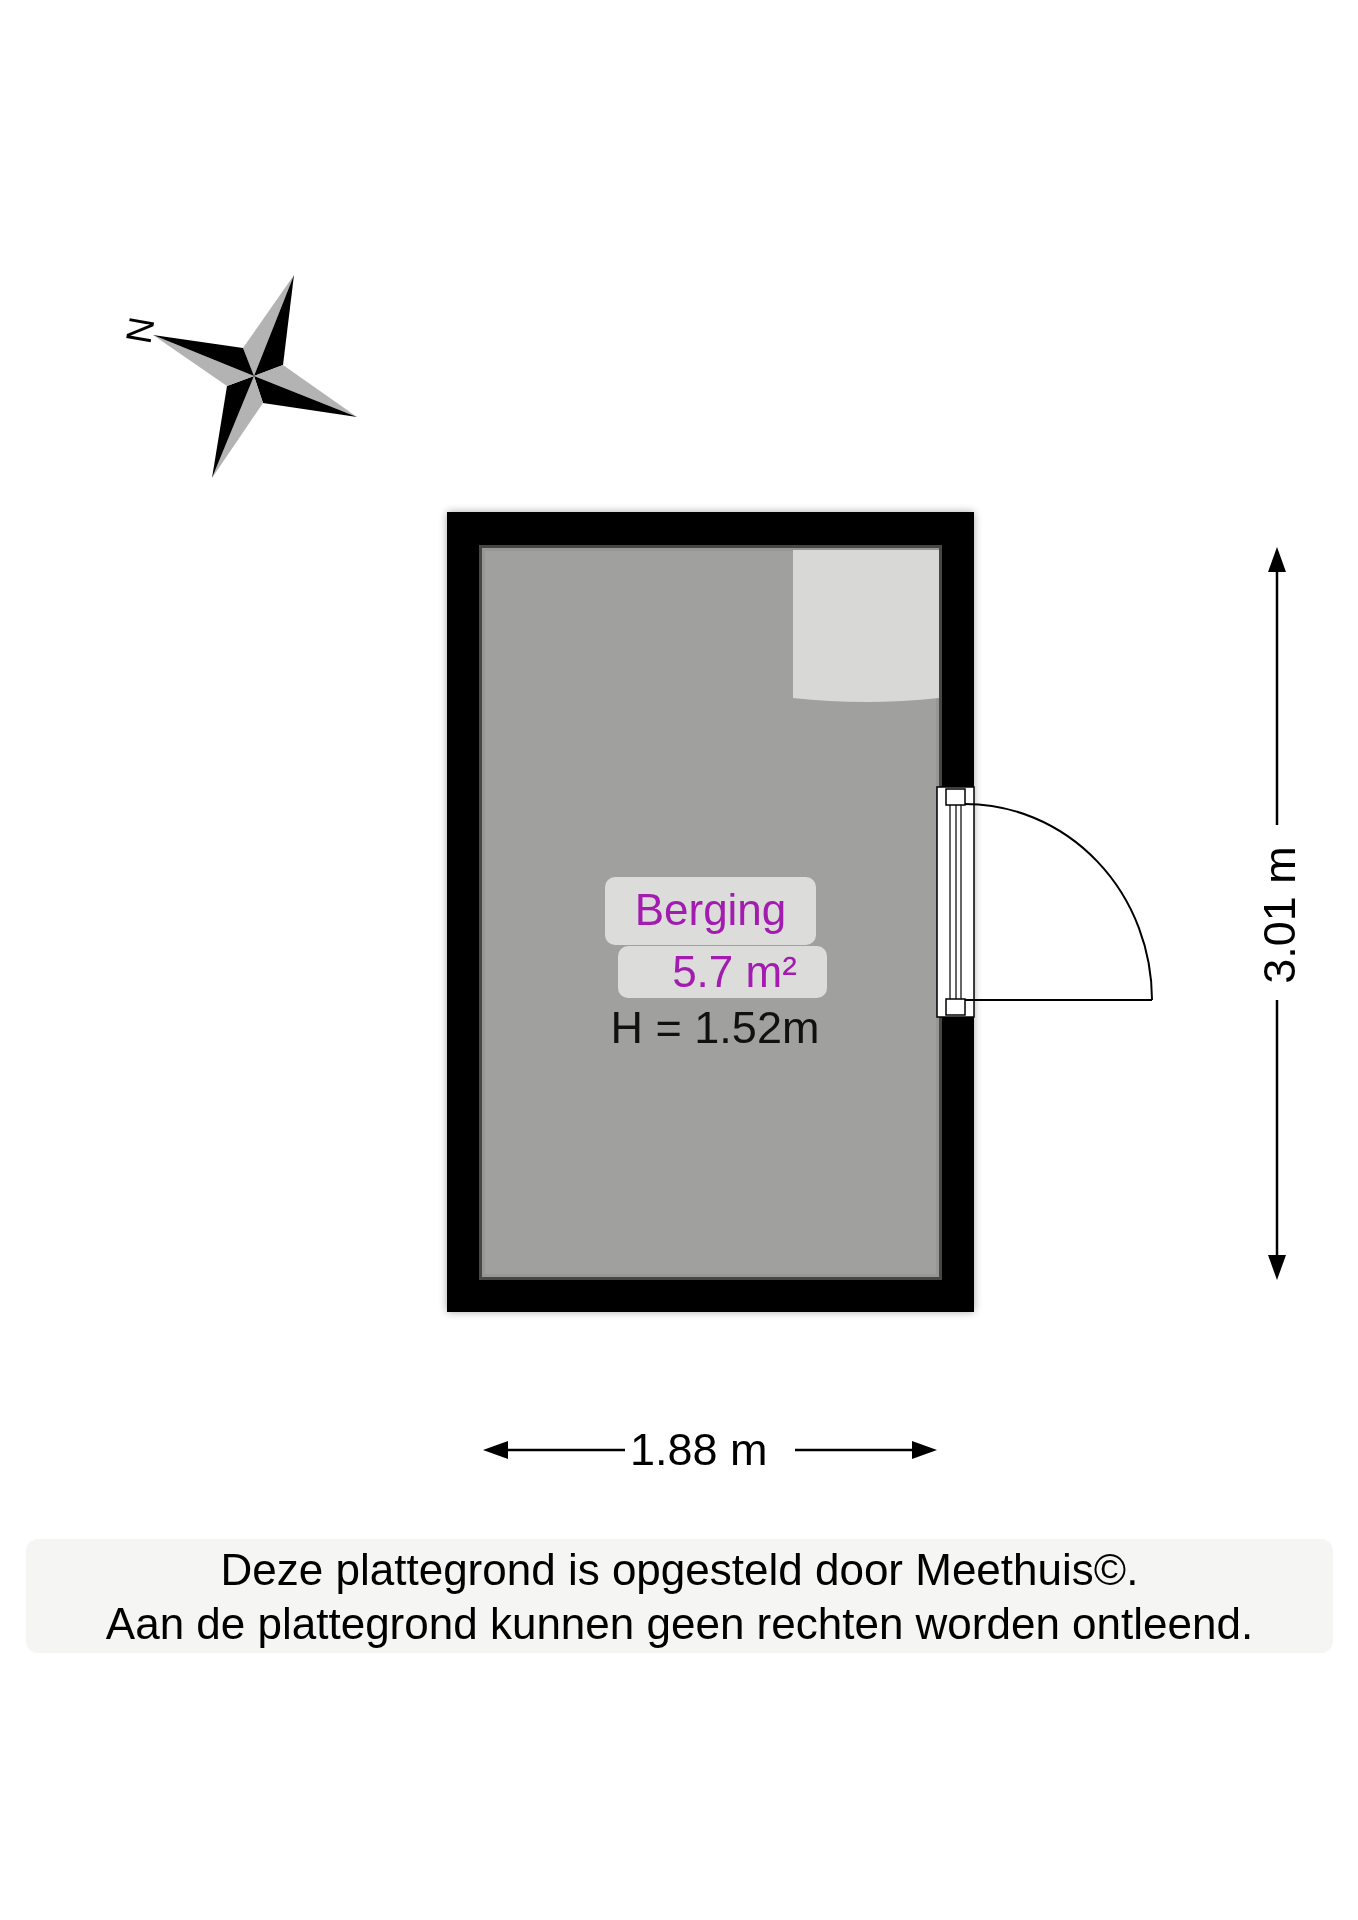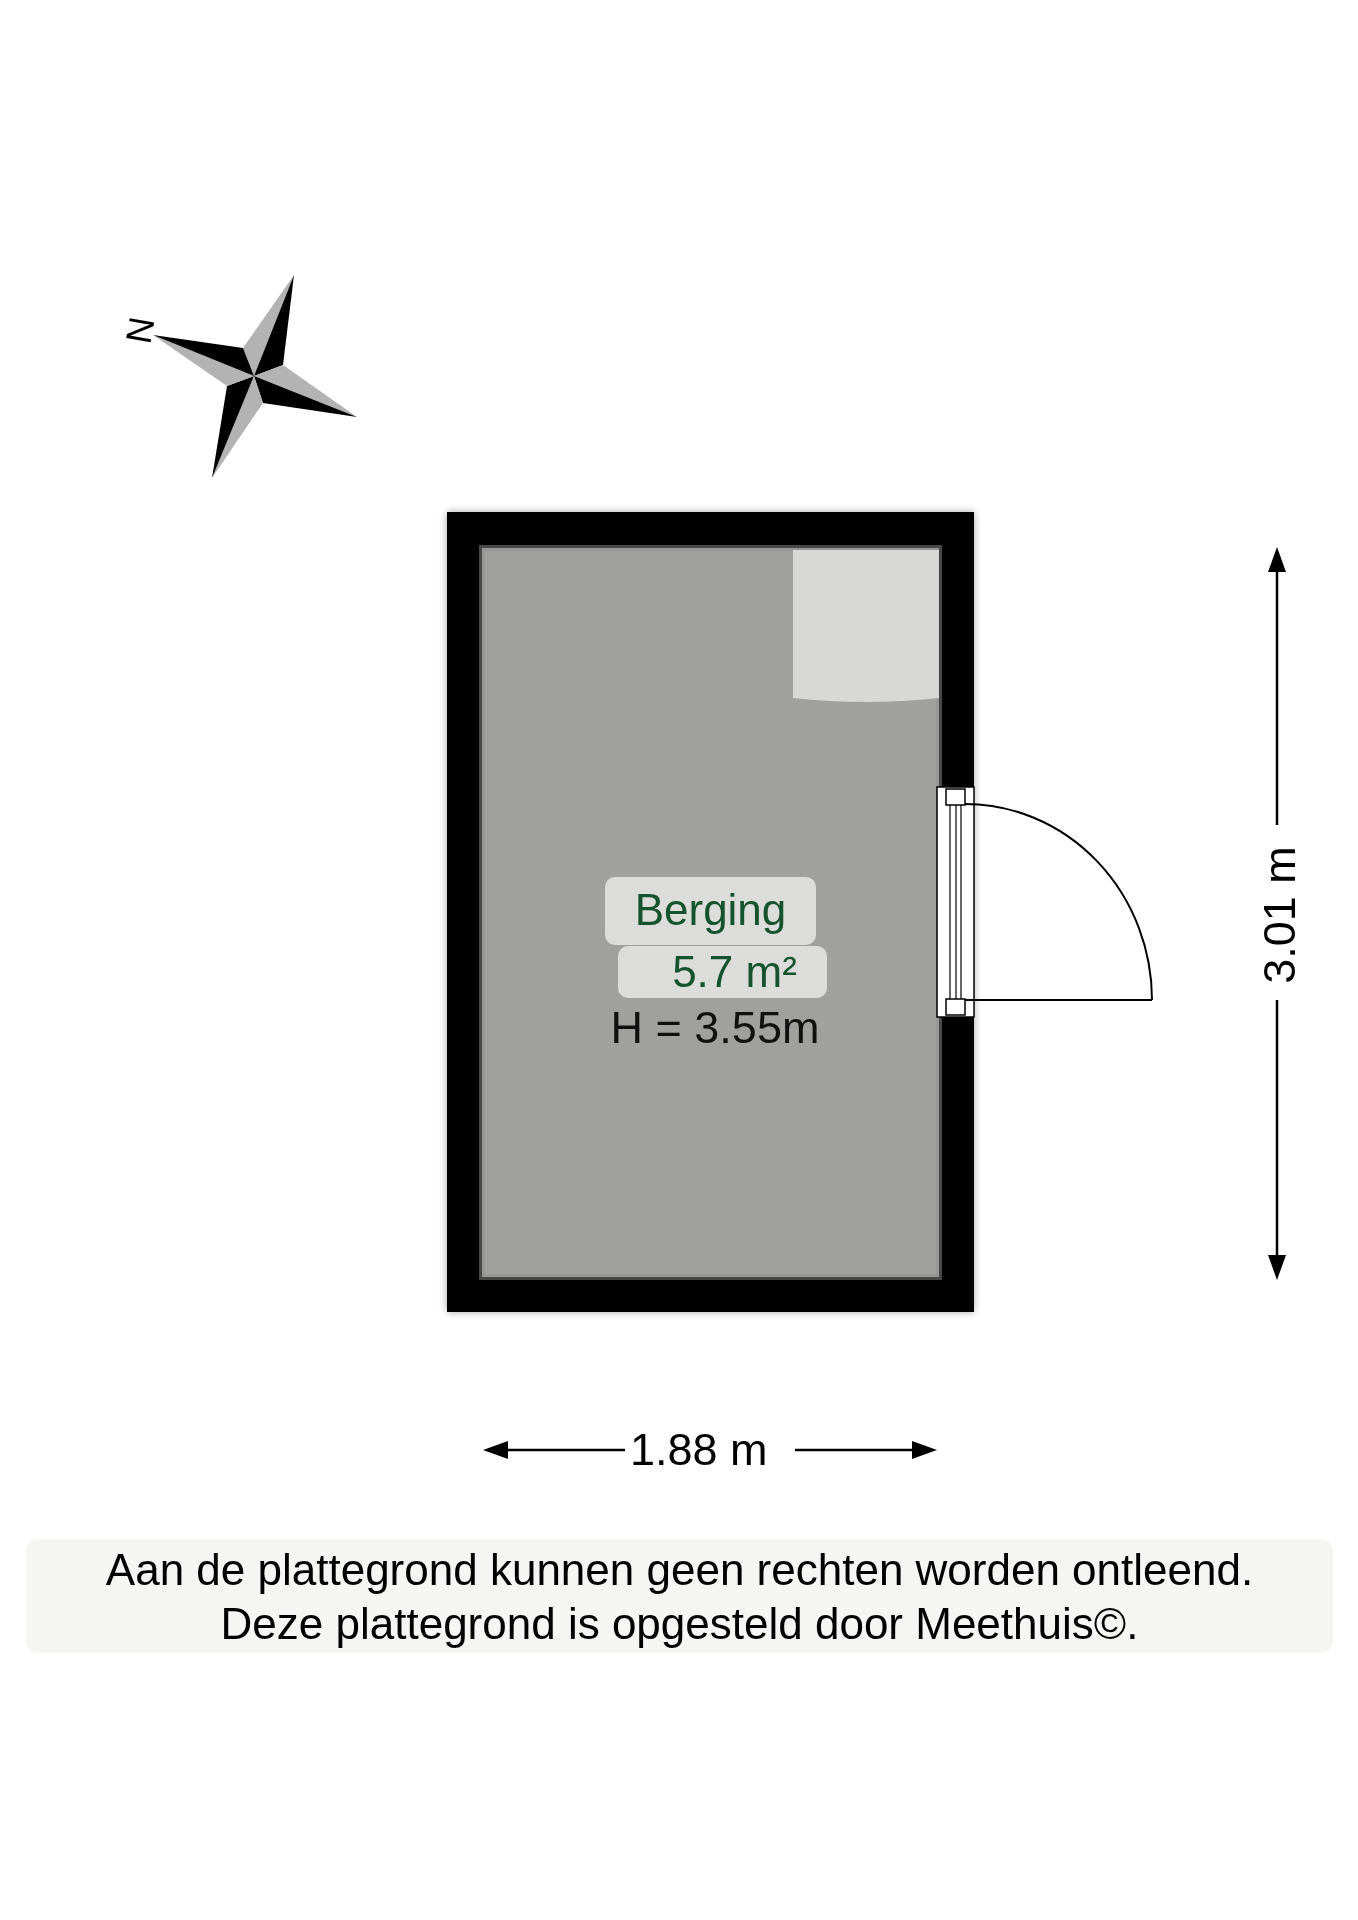--- a/index.html
+++ b/index.html
@@ -1,20 +1,20 @@
 <!DOCTYPE html>
 <html><head>
 <meta charset="utf-8">
 <style>
   html, body { margin:0; padding:0; background:#ffffff; }
   body { width:1358px; height:1920px; position:relative; overflow:hidden;
          font-family: "Liberation Sans", sans-serif; color:#000; }
   svg.plan { position:absolute; left:0; top:0; }
   .room-label-box { position:absolute; background:#dcdddb; border-radius:10px;
-                    text-align:center; color:#14532d; }
+                    text-align:center; color:#a21caf; }
   .lbl-name { left:605px; top:877px; width:211px; height:68px; font-size:44px; line-height:66px; }
   .lbl-area { left:618px; top:946px; width:185px; height:52px; font-size:44px; line-height:52px;padding-left:24px; }
   .lbl-height { position:absolute; left:560px; width:310px; top:1004px; text-align:center;
                 font-size:45px; line-height:48px; color:#111; }
   .dim-h-text { position:absolute; left:630px; width:165px; top:1425px; 
                 font-size:45px; line-height:50px; background:#fff; }
   .dim-v-text { position:absolute; left:1200px; top:890px; width:160px; height:50px;
                 text-align:center; font-size:45px; line-height:50px; background:#fff;
                 transform:rotate(-90deg); transform-origin:center; }
   .disclaimer { position:absolute; left:26px; top:1539px; width:1307px; height:114px;
@@ -91,21 +91,21 @@
   <g>
     <line x1="1277" y1="560" x2="1277" y2="825" stroke="#000" stroke-width="2.5"></line>
     <line x1="1277" y1="1000" x2="1277" y2="1265" stroke="#000" stroke-width="2.5"></line>
     <polygon points="1277,547 1268,572 1286,572" fill="#000"></polygon>
     <polygon points="1277,1280 1268,1255 1286,1255" fill="#000"></polygon>
   </g>
 </svg>
 
 <div class="room-label-box lbl-name">Berging</div>
 <div class="room-label-box lbl-area">5.7 m²</div>
-<div class="lbl-height">H = 3.55m</div>
+<div class="lbl-height">H = 1.52m</div>
 
 <div class="dim-h-text">1.88 m</div>
 <div class="dim-v-text">3.01 m</div>
 
 <div class="disclaimer">
+  <div>Deze plattegrond is opgesteld door Meethuis©.</div>
   <div>Aan de plattegrond kunnen geen rechten worden ontleend.</div>
-  <div>Deze plattegrond is opgesteld door Meethuis©.</div>
 </div>
 
 </body></html>

